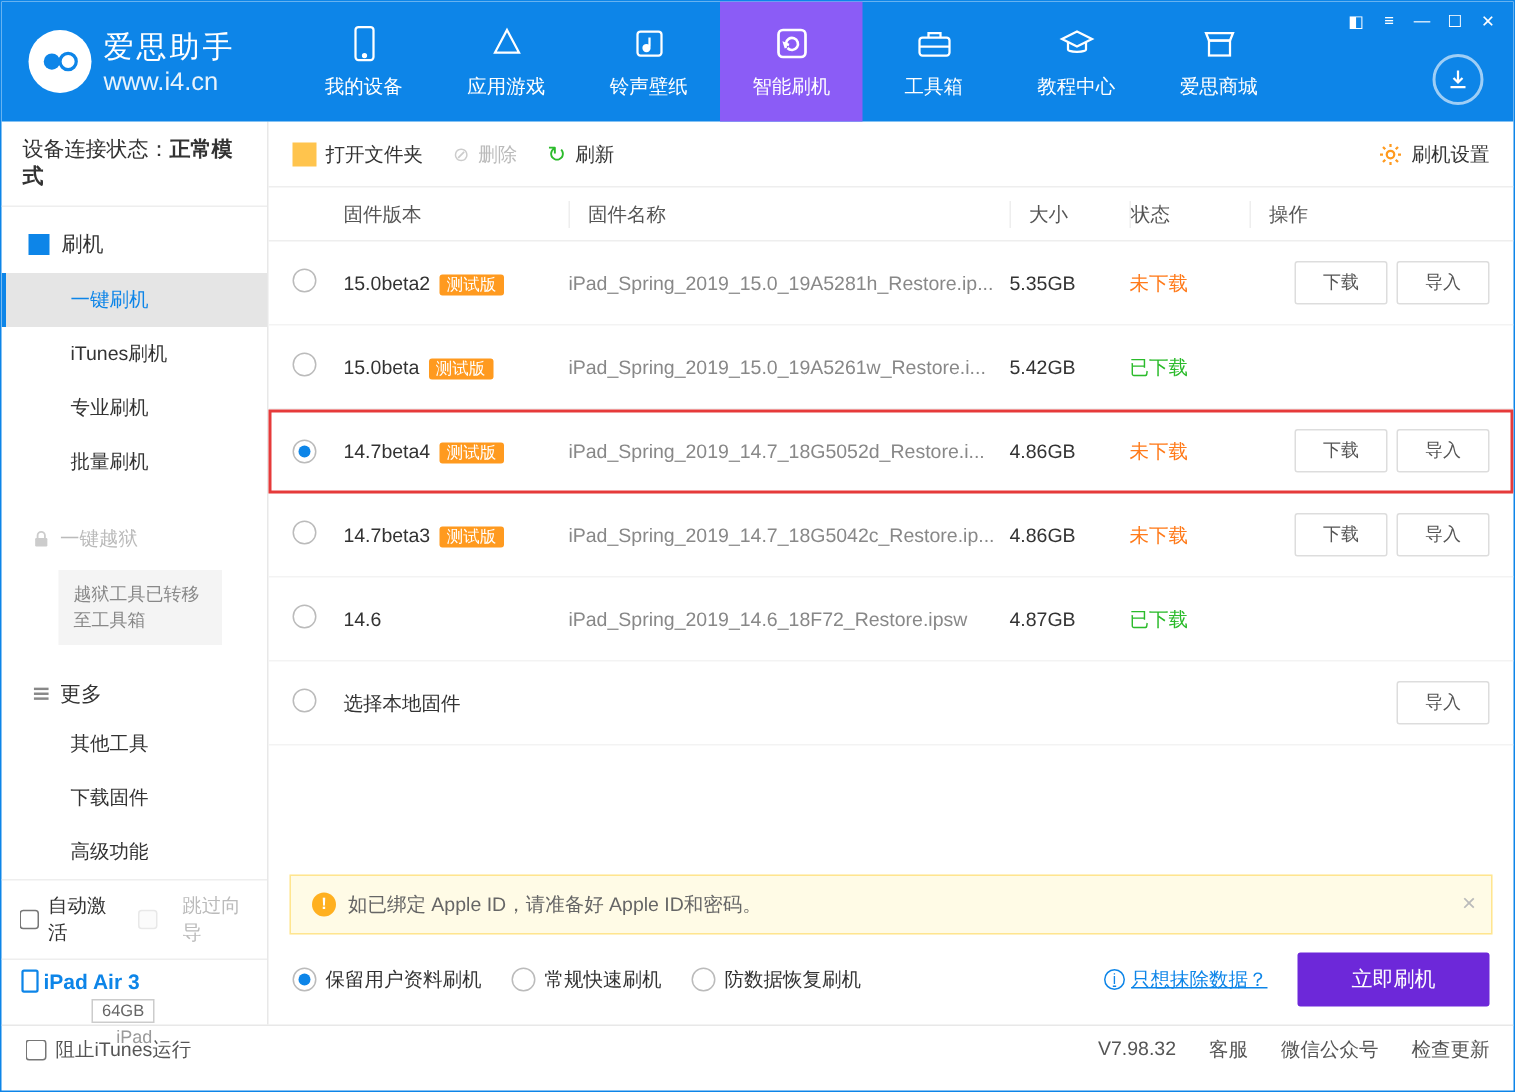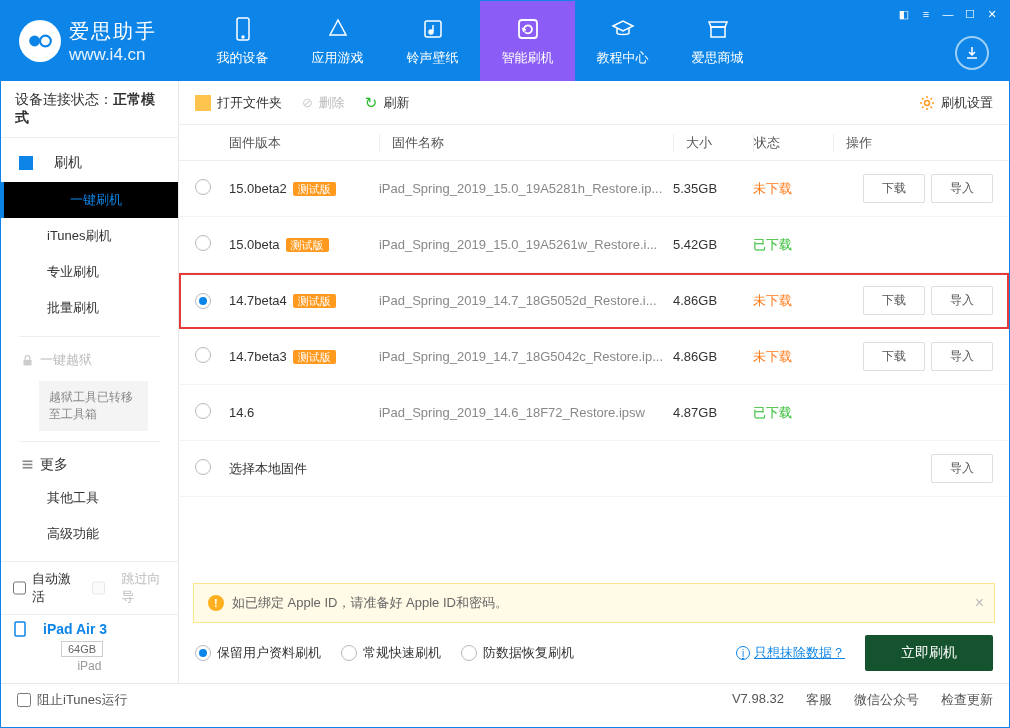--- a/index.html
+++ b/index.html
@@ -17,33 +17,33 @@
 .nav-item .nav-icon { width: 28px; height: 28px; display: flex; align-items: center; justify-content: center; }
 .nav-label { font-size: 13px; }
 .win-ctrl { position: absolute; top: 6px; right: 10px; display: flex; gap: 8px; }
 .win-ctrl span { width: 14px; height: 14px; color: #fff; font-size: 11px; display: flex; align-items: center; justify-content: center; cursor: pointer; }
 .dl-circle { position: absolute; right: 20px; top: 35px; width: 34px; height: 34px; border: 2px solid rgba(255,255,255,0.6); border-radius: 50%; display: flex; align-items: center; justify-content: center; color:#fff; }
 .body-wrap { display: flex; height: 602px; }
 .sidebar { width: 192px; border-right: 1px solid #e8e8e8; display: flex; flex-direction: column; }
 .conn-status { padding: 10px 14px; font-size: 14px; border-bottom: 1px solid #eee; }
 .conn-status b { font-weight: 600; }
 .side-group { padding: 6px 0; }
-.side-head { display: flex; align-items: center; padding: 10px 18px; font-size: 14px; gap: 21px; }
+.side-head { display: flex; align-items: center; padding: 10px 18px; font-size: 14px; gap: 8px; }
 .side-head .cube { width:14px; height:14px; background:#0d85e8; display:inline-block; }
 .side-item { padding: 9px 18px 9px 46px; font-size: 13px; cursor: pointer; color: #333; }
-.side-item.active { background: #000000; color: #0d85e8; border-left: 3px solid #0d85e8; padding-left: 66px; }
+.side-item.active { background: #e5e5e5; color: #0d85e8; border-left: 3px solid #0d85e8; padding-left: 43px; }
 .side-note { margin: 6px 30px 6px 38px; padding: 8px 10px; background: #f4f4f4; color: #888; font-size: 12px; line-height:1.4; }
 .side-div { height: 1px; background: #eee; margin: 4px 18px; }
 .side-lock { display:flex; align-items:center; gap:6px; padding: 10px 18px 6px 20px; color:#bbb; font-size:13px;}
 .side-more { display:flex; align-items:center; gap:6px; padding: 10px 18px 6px 20px; font-size:14px;}
 .side-bottom { margin-top: auto; border-top: 1px solid #eee; }
 .chk-row { display: flex; align-items: center; padding: 8px 12px; gap: 6px; font-size: 13px; }
 .chk-row .lbl2 { color: #bbb; margin-left: 10px; }
 .device-box { padding: 6px 12px 10px; border-top: 1px solid #eee; }
-.device-name { color: #0d85e8; font-size: 14px; font-weight: 600; display:flex; align-items:center; gap:16px;}
+.device-name { color: #0d85e8; font-size: 14px; font-weight: 600; display:flex; align-items:center; gap:2px;}
 .device-meta { margin-top: 4px; display: flex; align-items: center; gap: 6px; }
 .badge { border: 1px solid #ccc; padding: 1px 6px; font-size: 11px; color: #666; margin-left: 48px; }
 .device-type { color: #999; font-size: 12px; margin-top:2px;text-align:center;}
 .main { flex: 1; display: flex; flex-direction: column; }
 .toolbar { height: 44px; border-bottom: 1px solid #eee; display: flex; align-items: center; padding: 0 16px; }
 .tb-item { display: flex; align-items: center; gap: 6px; margin-right: 20px; cursor: pointer; font-size: 13px; }
 .tb-item.disabled { color: #bbb; }
 .tb-right { margin-left: auto; color: #333; display:flex; align-items:center; gap:6px;}
 .folder-ico { width:16px; height:16px; background:#ffc44d; display:inline-block;}
 .gear-ico { width:16px;height:16px; display:inline-block;}
@@ -64,21 +64,21 @@
 .status-not { color: #ff7a1a; }
 .status-done { color: #2bbb2b; }
 .btn { border: 1px solid #ddd; background: #fff; padding: 5px 18px; font-size: 12px; cursor: pointer; margin-left: 6px; color: #555; border-radius:2px;}
 .notice { background: #fffbe6; border: 1px solid #ffe58f; padding: 10px 14px; margin: 6px 14px 0; display: flex; align-items: center; gap: 8px; position: relative; font-size: 13px; color: #666; }
 .notice .warn-ico { width:16px; height:16px; background:#ffb020; border-radius:50%; color:#fff; display:flex;align-items:center;justify-content:center; font-size:11px; font-weight:bold;}
 .notice .close { position: absolute; right: 10px; color: #bbb; cursor: pointer; font-size:16px;}
 .action-bar { display: flex; align-items: center; padding: 12px 16px; gap: 20px; }
 .radio-lbl { display: flex; align-items: center; gap: 6px; cursor:pointer; font-size:13px;}
 .link-erase { color: #0d85e8; margin-left: auto; display:flex;align-items:center; gap:4px; cursor:pointer; text-decoration:underline;}
 .info-ico { width:14px;height:14px;border:1px solid #0d85e8; border-radius:50%; color:#0d85e8; font-size:10px; display:flex;align-items:center;justify-content:center;}
-.btn-primary { background: #14532d; color: #fff; border: none; padding: 9px 36px; font-size: 14px; cursor: pointer; border-radius:2px;}
+.btn-primary { background: #6d28d9; color: #fff; border: none; padding: 9px 36px; font-size: 14px; cursor: pointer; border-radius:2px;}
 .footer { height: 32px; border-top: 1px solid #e8e8e8; display: flex; align-items: center; padding: 0 16px; font-size: 13px; color: #555; }
 .footer .chk-row { padding: 0; }
 .footer-right { margin-left: auto; display: flex; gap: 22px; }
 input[type=checkbox]{ width:14px; height:14px; cursor:pointer;}
 </style>
 </head>
 <body>
 
 <div class="header">
   <div class="logo">
@@ -123,20 +123,30 @@
       </div>
     <div class="nav-item active">
         <span class="nav-icon">
           <svg width="24" height="24" viewBox="0 0 24 24" fill="none" stroke="#fff" stroke-width="1.8">
             <rect x="3" y="3" width="18" height="18" rx="3"></rect>
             <path d="M8 12 a4 4 0 1 1 1 3"></path>
             <path d="M8 15 l-1 -3 l3 1"></path>
           </svg>
         </span>
         <span class="nav-label">智能刷机</span>
+      </div>
+    <div class="nav-item">
+        <span class="nav-icon">
+          <svg width="26" height="22" viewBox="0 0 26 22" fill="none" stroke="#fff" stroke-width="1.5">
+            <rect x="3" y="7" width="20" height="12" rx="2"></rect>
+            <path d="M9 7 V4 h8 v3"></path>
+            <path d="M3 13 h20"></path>
+          </svg>
+        </span>
+        <span class="nav-label">工具箱</span>
       </div>
     <div class="nav-item">
         <span class="nav-icon">
           <svg width="26" height="22" viewBox="0 0 26 22" fill="none" stroke="#fff" stroke-width="1.5">
             <path d="M3 8 L13 3 L23 8 L13 13 Z"></path>
             <path d="M7 10 v5 c0 2 12 2 12 0 v-5"></path>
           </svg>
         </span>
         <span class="nav-label">教程中心</span>
       </div>
@@ -192,20 +202,21 @@
     <div class="side-div"></div>
     <div class="side-more">
       <svg width="13" height="13" viewBox="0 0 16 16" fill="#888">
           <rect x="2" y="3" width="12" height="2"></rect>
           <rect x="2" y="7" width="12" height="2"></rect>
           <rect x="2" y="11" width="12" height="2"></rect>
         </svg>
       <span>更多</span>
     </div>
     <div class="side-item">其他工具</div>
+    <div class="side-item">下载固件</div>
     <div class="side-item">高级功能</div>
 
     <div class="side-bottom">
       <div class="chk-row">
         <input type="checkbox" style="">
         <span>自动激活</span>
         <input type="checkbox" disabled="" style="margin-left: 10px; opacity: 0.5;">
         <span class="lbl2">跳过向导</span>
       </div>
       <div class="device-box">

